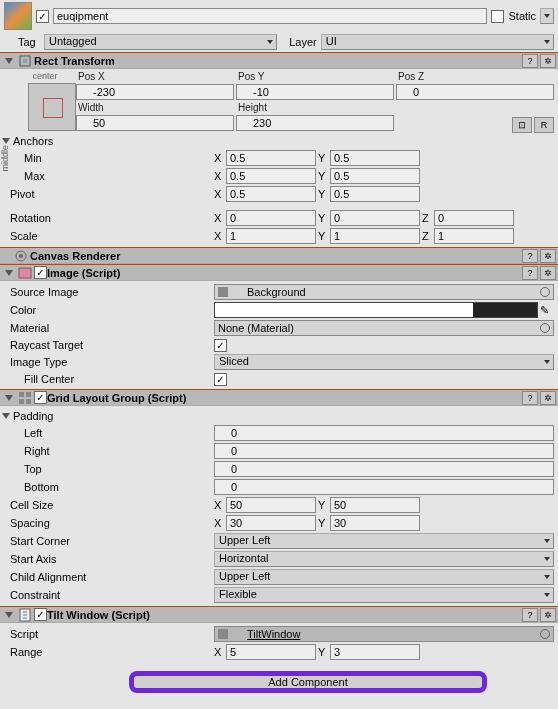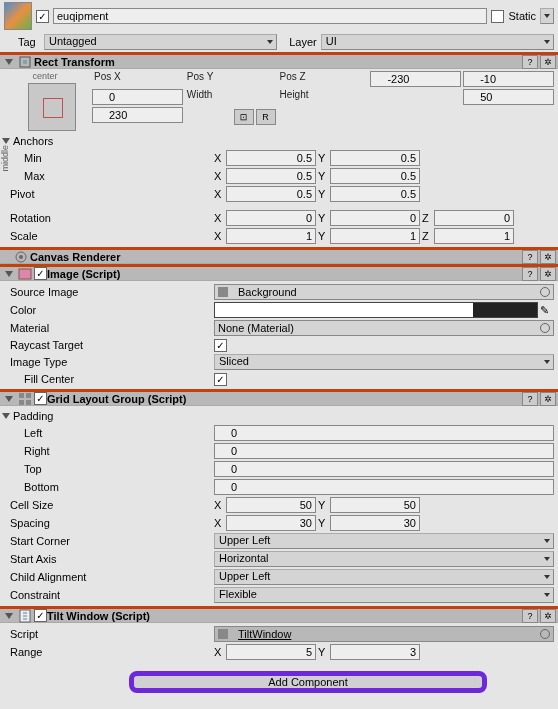--- a/index.html
+++ b/index.html
@@ -9,46 +9,46 @@
 .cube-icon { width: 28px; height: 28px; background: linear-gradient(135deg, #4a90d9 0%, #e89040 50%, #6ab04c 100%); border: 1px solid #888; }
 .checkbox { width: 13px; height: 13px; background: #fff; border: 1px solid #666; display: inline-flex; align-items: center; justify-content: center; }
 .checkbox.checked::after { content: "✓"; font-size: 10px; color: #000; }
 .name-input { flex: 1; height: 16px; background: #eee; border: 1px solid #888; padding: 0 3px; }
 .static-label { color: #000; }
 .row2 { display: flex; align-items: center; padding: 2px 4px; gap: 4px; margin-left: 8px; }
 .row2 .lbl { width: 28px; padding-left: 6px; }
 .dropdown { height: 16px; background: #d4d4d4; border: 1px solid #888; border-top-color: #aaa; border-left-color: #aaa; padding: 0 14px 0 4px; position: relative; display: inline-block; }
 .dropdown::after { content: ""; position: absolute; right: 3px; top: 5px; border-left: 3px solid transparent; border-right: 3px solid transparent; border-top: 4px solid #333; }
 .layer-lbl { margin-left: 8px; }
-.section-header { display: flex; align-items: center; background: #b8b8b8; border-top: 3px solid #c2410c; border-bottom: 1px solid #aaa; padding: 1px 2px; height: 17px; }
+.section-header { display: flex; align-items: center; background: #b8b8b8; border-top: 1px solid #c2410c; border-bottom: 1px solid #aaa; padding: 1px 2px; height: 17px; }
 .foldout { width: 0; height: 0; border-top: 4px solid transparent; border-bottom: 4px solid transparent; border-left: 6px solid #555; margin: 0 3px; }
 .foldout.open { border-left: 4px solid transparent; border-right: 4px solid transparent; border-top: 6px solid #555; border-bottom: none; }
 .comp-icon { width: 14px; height: 14px; margin: 0 2px; }
 .comp-title { font-weight: bold; flex: 1; }
 .help-btn, .gear-btn { width: 16px; height: 14px; background: #ccc; border: 1px solid #888; margin-left: 2px; display: flex; align-items: center; justify-content: center; font-size: 9px; }
 .section-body { padding: 2px 4px; }
 .rt-top { display: flex; }
 .anchor-preview { width: 48px; height: 48px; border: 1px solid #888; background: #c8c8c8; position: relative; margin: 2px 0 2px 14px; }
 .anchor-preview::before { content: ""; position: absolute; left: 14px; top: 14px; width: 18px; height: 18px; border: 1px solid #c05050; }
 .rt-label-small { font-size: 9px; color: #666; text-align: center; }
 .rt-grid { flex: 1; }
-.grid3 { display: grid; grid-template-columns: 1fr 1fr 1fr 1fr 1fr; gap: 2px; margin-left: 16px; }
+.grid3 { display: grid; grid-template-columns: 1fr 1fr 1fr; gap: 2px; }
 .col-label { font-size: 10px; color: #222; padding-left: 2px; }
 .num-input { height: 16px; background: #eee; border: 1px solid #888; padding: 0 16px; width: 100%; }
 .rt-right-btns { display: flex; gap: 2px; margin-top: 2px; justify-content: flex-end; }
 .small-btn { width: 20px; height: 16px; background: #ccc; border: 1px solid #888; font-size: 9px; display: flex; align-items: center; justify-content: center; }
 .prop-row { display: flex; align-items: center; padding: 1px 0; min-height: 16px; }
 .prop-label { width: 210px; padding-left: 6px; }
 .prop-label.indent1 { padding-left: 20px; }
 .xyz-group { display: flex; gap: 2px; flex: 1; }
 .xyz-item { display: flex; align-items: center; gap: 2px; }
 .xyz-item .axis { width: 10px; }
-.xyz-item input { width: 90px; height: 16px; background: #eee; border: 1px solid #888; padding: 0 3px; text-align: right; }
+.xyz-item input { width: 90px; height: 16px; background: #eee; border: 1px solid #888; padding: 0 3px; }
 .xyz-item.z input { width: 80px; }
-.obj-field { flex: 1; height: 16px; background: #d4d4d4; border: 1px solid #888; padding: 0 3px; display: flex; align-items: center; gap: 10px; position: relative; }
+.obj-field { flex: 1; height: 16px; background: #d4d4d4; border: 1px solid #888; padding: 0 3px; display: flex; align-items: center; gap: 19px; position: relative; }
 .obj-field.disabled { background: #b8b8b8; text-decoration: underline; }
 .obj-circle { width: 10px; height: 10px; border: 1px solid #666; border-radius: 50%; margin-left: auto; }
 .color-field { flex: 1; height: 16px; border: 1px solid #444; background: linear-gradient(to right, #fff 0%, #fff 80%, #222 80%, #222 100%); }
 .eyedrop { width: 14px; margin-left: 2px; }
 .select-full { flex: 1; }
 .add-comp-row { padding: 8px 100px 16px; }
 .add-comp-btn { width: 100%; height: 22px; background: #d0d0d0; border: 5px solid #6d28d9; border-radius: 8px; margin-left: 29px; }
 .vert-text { writing-mode: vertical-rl; transform: rotate(180deg); font-size: 9px; color: #666; position: absolute; left: 0; top: 76px; }
 .rt-container { position: relative; }
 .mini-icon { width: 10px; height: 10px; background: #888; display: inline-block; }

